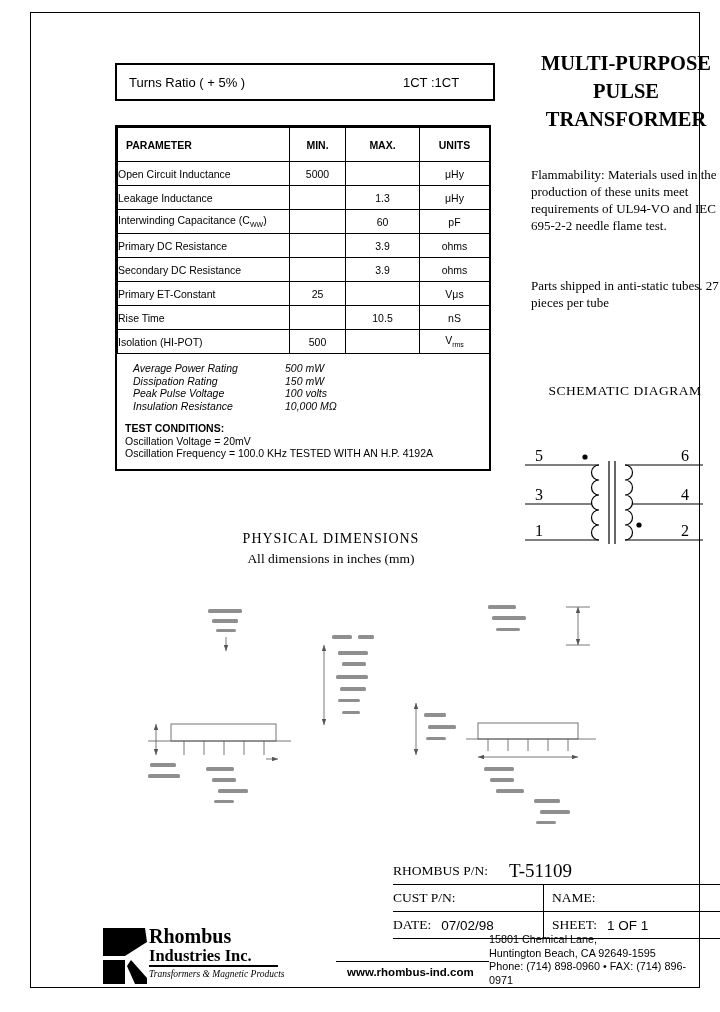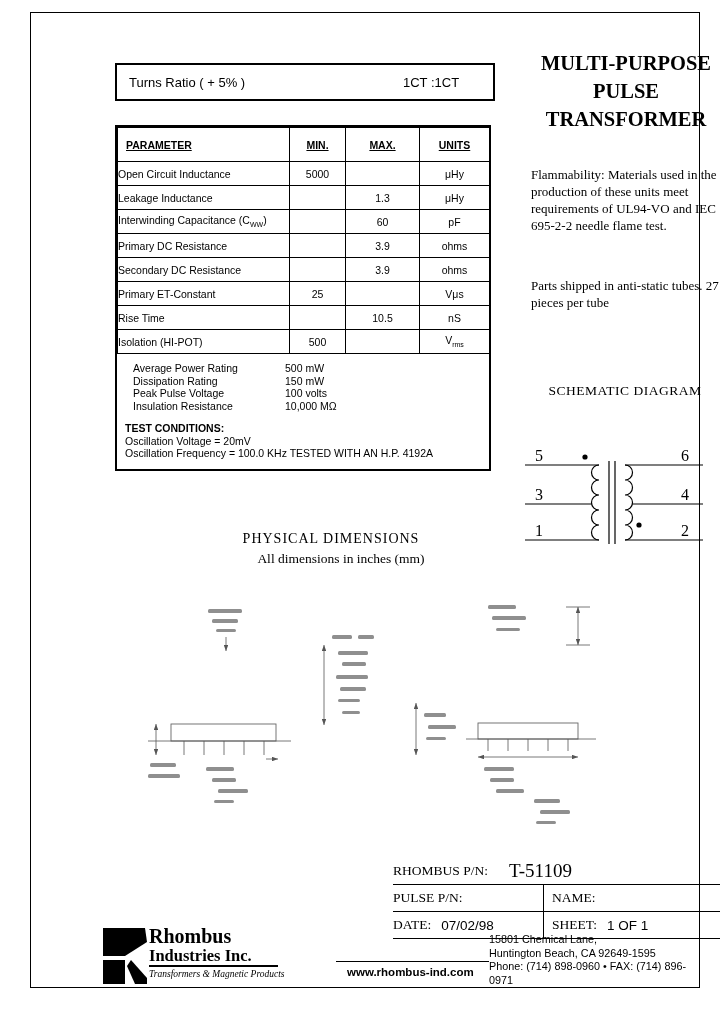--- a/index.html
+++ b/index.html
@@ -13,49 +13,49 @@
         border:2px solid #000;display:flex;align-items:center;font-size:13px;}
   .turns-label{margin-left:12px;}
   .turns-value{position:absolute;left:286px;}
 
   
   .spec-block{position:absolute;left:84px;top:112px;width:376px;height:346px;
         border:2px solid #000;box-sizing:border-box;}
   table.spec{border-collapse:collapse;width:100%;table-layout:fixed;}
   table.spec th,table.spec td{border:1px solid #000;font-weight:normal;
         font-size:10.5px;height:23px;padding:0;}
-  table.spec th{font-weight:bold;font-size:10.5px;height:33px;text-align:center;text-decoration:underline;}
+  table.spec th{font-weight:bold;font-size:10.5px;height:33px;text-align:center;}
   table.spec th.c-param{text-align:left;padding-left:8px;}
   td.p{text-align:left;padding-left:8px;}
   td.n{text-align:center;}
   col.w-param{width:172px;} col.w-min{width:56px;} col.w-max{width:74px;} col.w-units{width:70px;}
   sub{font-size:7px;}
 
-  .ratings{margin:8px 0 0 16px;font-size:10.5px;line-height:12.5px;}
+  .ratings{margin:8px 0 0 16px;font-size:10.5px;line-height:12.5px;font-style:italic;}
   .rrow{display:flex;}
   .rl{width:152px;}
   .testcond{margin:10px 0 0 8px;font-size:10.5px;line-height:12.5px;}
   .tc-head{font-weight:bold;}
 
   
   .doc-title{position:absolute;left:490px;top:36px;width:210px;text-align:center;
         font-family:"Liberation Serif",serif;font-weight:bold;font-size:20.5px;line-height:28px;}
   .flammability{position:absolute;left:500px;top:140px;width:198px;
         font-family:"Liberation Serif",serif;font-size:13px;line-height:17px;}
   .shipping{position:absolute;left:500px;top:251px;width:188px;
         font-family:"Liberation Serif",serif;font-size:13px;line-height:17px;}
   .schematic-heading{position:absolute;left:488px;top:370px;width:212px;text-align:center;
         font-family:"Liberation Serif",serif;font-size:13.5px;letter-spacing:.5px;}
   .schematic-svg{position:absolute;left:490px;top:404px;}
   .schematic-svg text{font-family:"Liberation Serif",serif;font-size:16px;}
 
   
   .phys-heading{position:absolute;left:150px;top:518px;width:300px;text-align:center;
         font-family:Liberation Serif, serif;font-size:14px;letter-spacing:1px;}
-  .phys-sub{position:absolute;left:160px;top:538px;width:300px;text-align:center;
+  .phys-sub{position:absolute;left:150px;top:538px;width:300px;text-align:center;
         font-family:"Liberation Serif",serif;font-size:13.5px;}
   .dim-svg{position:absolute;left:95px;top:570px;}
   .sm{fill:#8f8f8f;filter:blur(.7px);}
   .dln{stroke:#555;stroke-width:.8;fill:none;}
   .drc{stroke:#666;stroke-width:.9;fill:none;}
 
   
   .pn-block{position:absolute;left:362px;top:845px;width:336px;font-size:13.5px;}
   .pn-row{display:flex;align-items:center;height:26px;border-bottom:1px solid #000;}
   .pn-cell-l{width:150px;display:flex;align-items:center;height:100%;}
@@ -285,21 +285,21 @@
       <rect class="sm" x="410" y="238" width="20" height="3" rx="1.5"></rect>
     </svg>
 
     <div class="pn-block">
       <div class="pn-row">
         <span class="pn-label">RHOMBUS P/N:</span>
         <span class="pn-value-serif">T-51109</span>
       </div>
       <div class="pn-row">
         <div class="pn-cell-l">
-          <span class="pn-label">PULSE P/N:</span>
+          <span class="pn-label">CUST P/N:</span>
         </div>
         <div class="pn-cell-r">
           <span class="pn-label">NAME:</span>
         </div>
       </div>
       <div class="pn-row">
         <div class="pn-cell-l">
           <span class="pn-label">DATE:</span>
           <span>07/02/98</span>
         </div>

